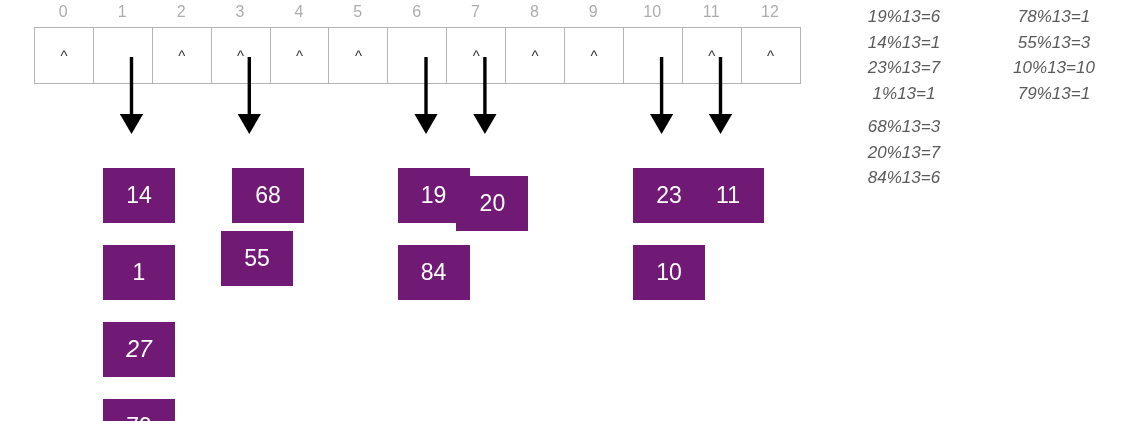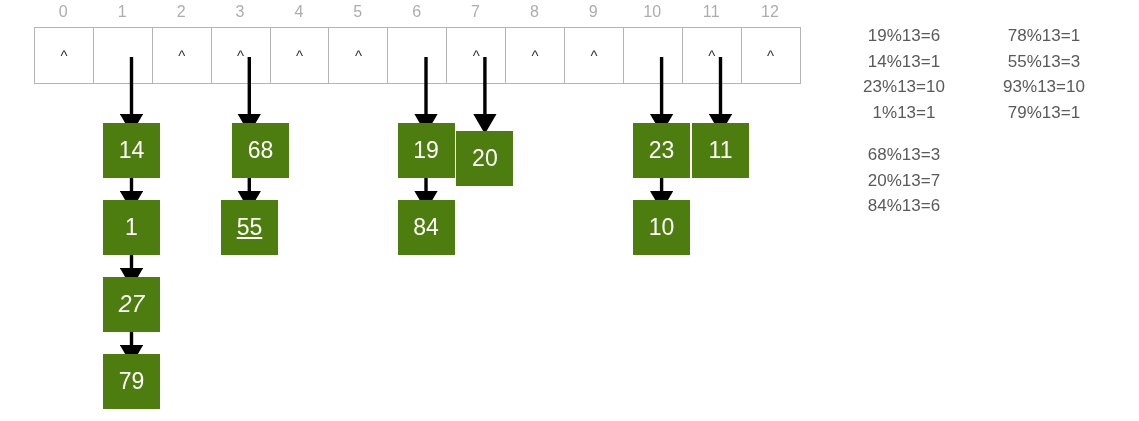--- a/index.html
+++ b/index.html
@@ -63,53 +63,55 @@
   
   .arrow-svg {
     position: absolute;
     overflow: visible;
     pointer-events: none;
   }
 
   
   .node {
     position: absolute;
-    width: 57px;
+    width: 72px;
     height: 55px;
-    background: #4d7c0f;
+    background: #701a75;
     color: #ffffff;
     font-size: 23px;
     display: flex;
     align-items: center;
     justify-content: center;
     box-sizing: border-box;
+    margin-top: 45px;
   }
 
   
   #formula-panel {
     position: absolute;
     left: 840px;
-    top: 23px;
+    top: 4px;
     width: 290px;
     display: flex;
-    gap: 12px;
+    gap: 22px;
+    font-style: italic;
   }
   .formula-col {
     display: flex;
     flex-direction: column;
     width: 128px;
   }
   .formula-line {
     font-size: 17px;
     color: #5a5a5a;
     text-align: center;
     line-height: 25.5px;
     white-space: nowrap;
   }
-  .formula-line.gap-after { margin-bottom: 17px; }
+  .formula-line.gap-after { margin-bottom: 8px; }
 </style>
 </head>
 <body>
 
 <div id="hash-table-area">
 
   <div class="index-row">
     <div class="index-label">0</div>
     <div class="index-label">1</div>
     <div class="index-label">2</div>
@@ -197,41 +199,41 @@
 
   <line x1="661.6" y1="178" x2="661.6" y2="198" stroke="#000000" stroke-width="3.4" marker-end="url(#arrowhead)"></line>
 </svg>
 
 <div class="node" style="left:103px;  top:123px;">14</div>
 <div class="node" style="left:103px;  top:200px;">1</div>
 <div class="node" style="left:103px;  top:277px;font-style:italic;">27</div>
 <div class="node" style="left:103px;  top:354px;">79</div>
 
 <div class="node" style="left:232px;  top:123px;text-align:center;">68</div>
-<div class="node" style="left:221px;  top:200px;text-decoration:underline;">55</div>
+<div class="node" style="left:221px;  top:186px;">55</div>
 
 <div class="node" style="left:397.5px;top:123px;">19</div>
 <div class="node" style="left:397.5px;top:200px;">84</div>
 
 <div class="node" style="left:456.4px;top:131px;">20</div>
 
 <div class="node" style="left:633.1px;top:123px;">23</div>
 <div class="node" style="left:633.1px;top:200px;">10</div>
 
 <div class="node" style="left:692px;  top:123px;">11</div>
 
 <div id="formula-panel">
   <div class="formula-col">
     <div class="formula-line">19%13=6</div>
     <div class="formula-line">14%13=1</div>
-    <div class="formula-line">23%13=10</div>
+    <div class="formula-line">23%13=7</div>
     <div class="formula-line gap-after">1%13=1</div>
     <div class="formula-line">68%13=3</div>
     <div class="formula-line">20%13=7</div>
     <div class="formula-line">84%13=6</div>
   </div>
   <div class="formula-col">
     <div class="formula-line">78%13=1</div>
     <div class="formula-line">55%13=3</div>
-    <div class="formula-line">93%13=10</div>
+    <div class="formula-line">10%13=10</div>
     <div class="formula-line">79%13=1</div>
   </div>
 </div>
 
 </body></html>

